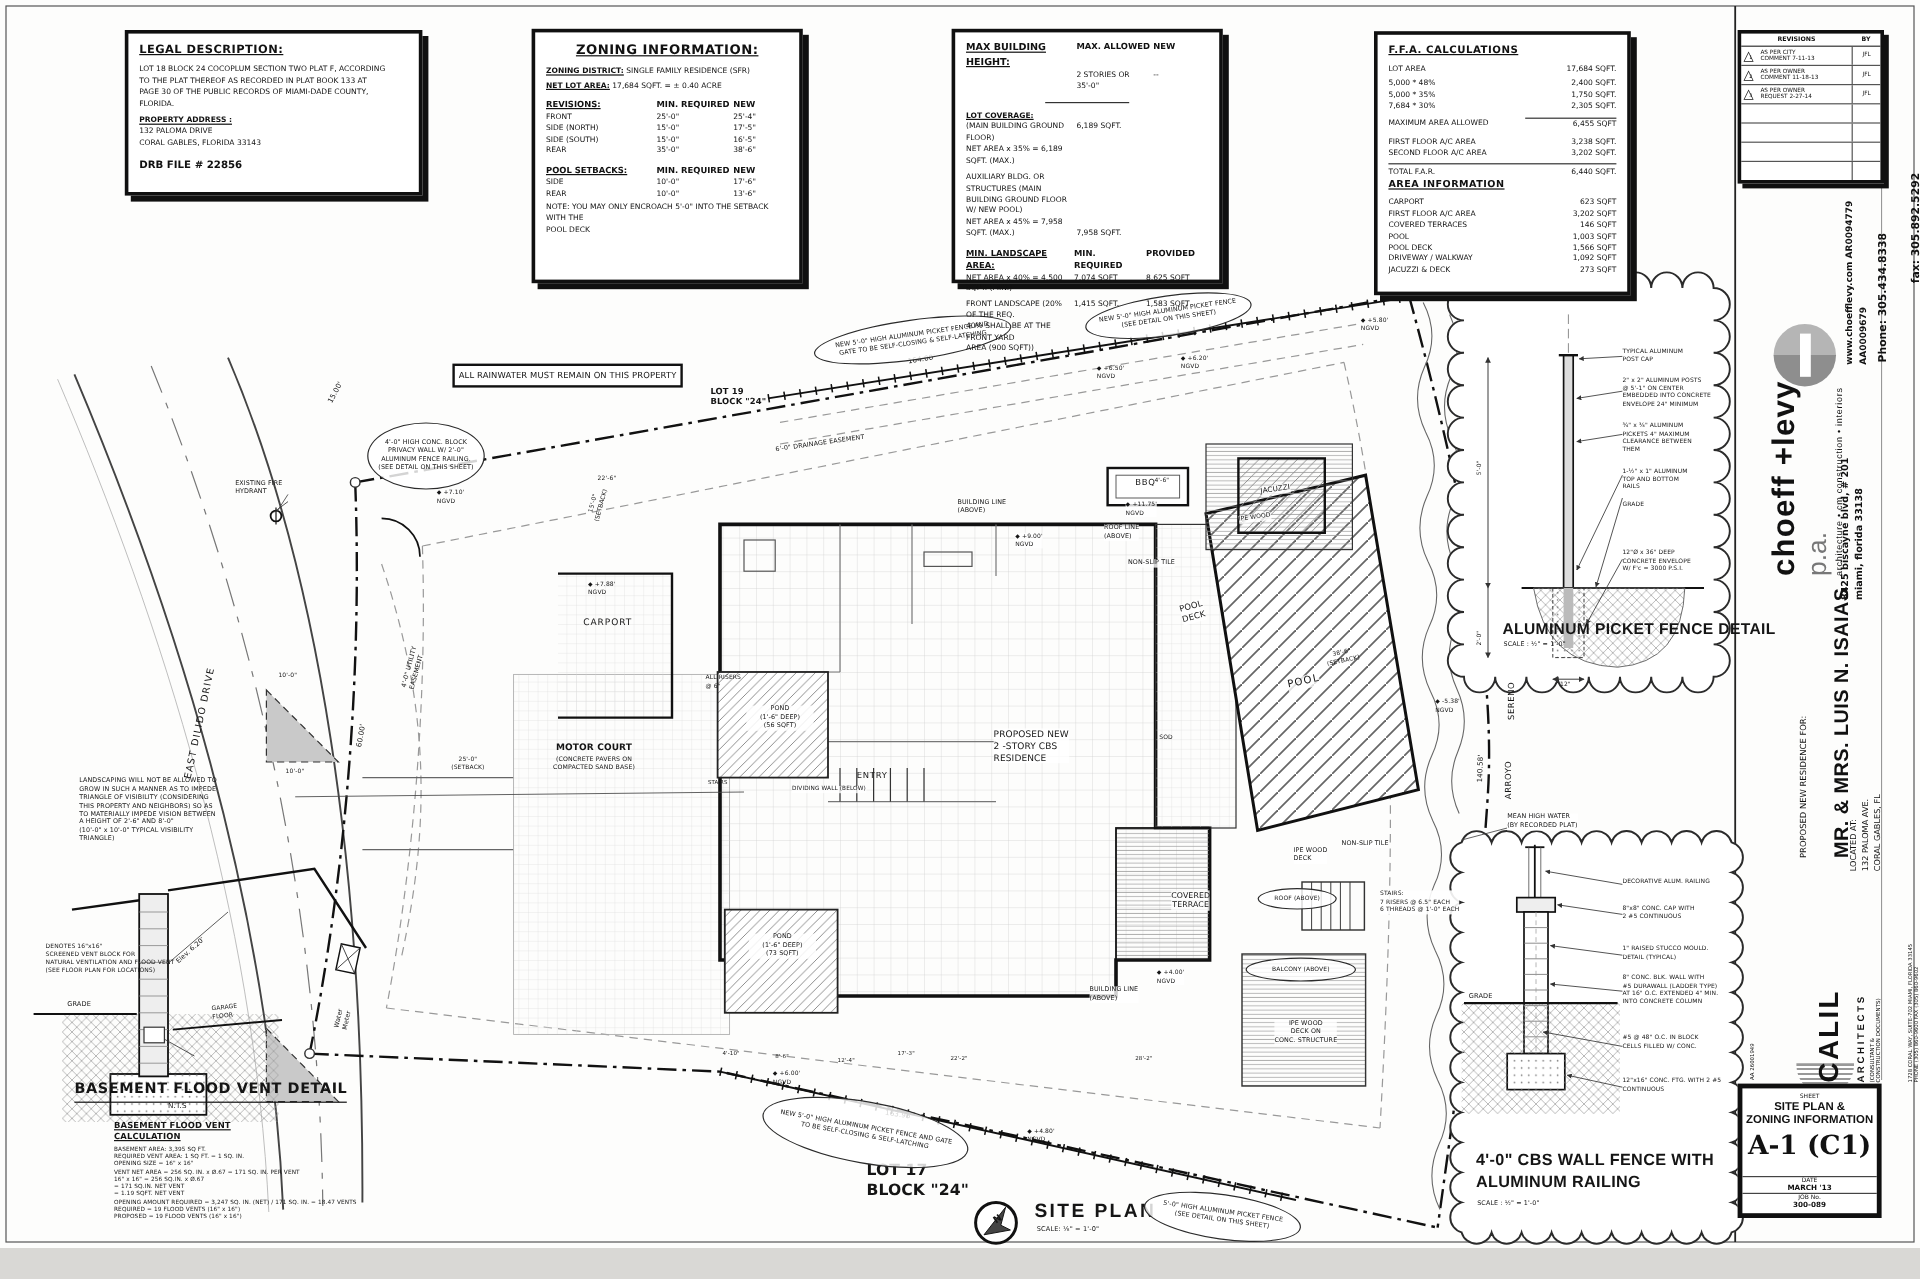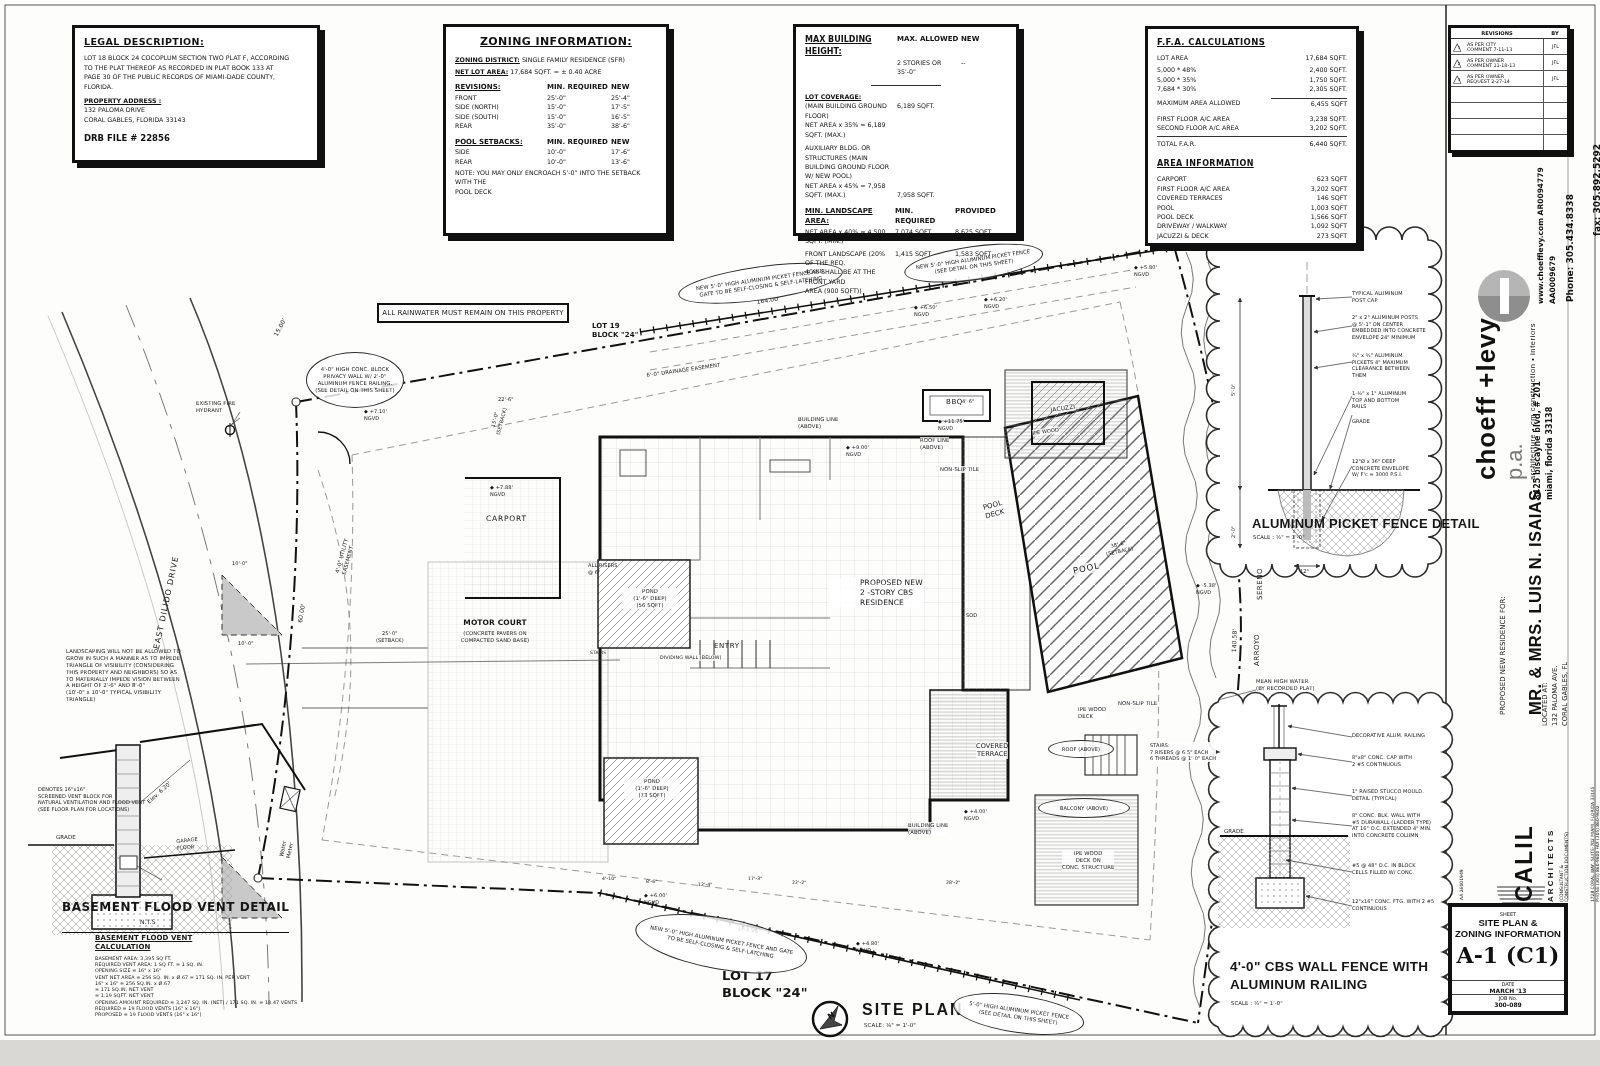--- a/index.html
+++ b/index.html
@@ -265,21 +265,21 @@
   </g>
 
   <g stroke="#444" stroke-width="0.7" fill="none">
     <line x1="246" y1="664" x2="620" y2="660" stroke-dasharray="none"></line>
     <line x1="1256" y1="690" x2="1218" y2="700"></line>
     <line x1="240" y1="412" x2="231" y2="426"></line>
   </g>
 </svg>
 
 
-<div class="nbox" style="left:72px;top:25px;width:224px;height:118px;">
+<div class="nbox" style="left:104px;top:25px;width:224px;height:118px;">
   <h3>LEGAL DESCRIPTION:</h3>
   <div class="L2" style="white-space:pre-line;">LOT 18 BLOCK 24 COCOPLUM SECTION TWO PLAT F, ACCORDING
 TO THE PLAT THEREOF AS RECORDED IN PLAT BOOK 133 AT
 PAGE 30 OF THE PUBLIC RECORDS OF  MIAMI-DADE COUNTY,
 FLORIDA.</div>
   <div class="u" style="margin-top:5px;">PROPERTY ADDRESS :</div>
   <div style="white-space:pre-line;">132 PALOMA DRIVE
 CORAL GABLES, FLORIDA 33143</div>
   <div style="margin-top:8px;font-size:8.5px;font-weight:bold;">DRB FILE # 22856</div>
 </div>
@@ -404,21 +404,21 @@
         <span class="v">3,238 SQFT.</span>
       </div>
   <div class="frow">
         <span>SECOND FLOOR A/C AREA</span>
         <span class="v">3,202 SQFT.</span>
       </div>
   <div class="frow hr" style="margin-top:3px;padding-top:2px;">
         <span>TOTAL F.A.R.</span>
         <span class="v">6,440 SQFT.</span>
       </div>
-  <h3 style="font-size:8px;margin-top:10px;">AREA INFORMATION</h3>
+  <h3 style="font-size:8px;">AREA INFORMATION</h3>
   <div class="frow">
         <span>CARPORT</span>
         <span class="v">623 SQFT</span>
       </div>
   <div class="frow">
         <span>FIRST FLOOR A/C AREA</span>
         <span class="v">3,202 SQFT</span>
       </div>
   <div class="frow">
         <span>COVERED TERRACES</span>
@@ -587,21 +587,21 @@
 (1'-6" DEEP)
 (56 SQFT)</div>
 <div class="L c" style="left:624px;top:778px;width:56px;font-size:5.3px;background:rgba(255,255,255,.85);">POND
 (1'-6" DEEP)
 (73 SQFT)</div>
 <div class="L" style="left:714px;top:642px;font-size:7px;letter-spacing:.6px;">ENTRY</div>
 <div class="L" style="left:590px;top:650px;font-size:4.5px;">STAIRS</div>
 <div class="L" style="left:660px;top:655px;font-size:4.8px;background:rgba(255,255,255,.8);">DIVIDING WALL (BELOW)</div>
 <div class="L" style="left:588px;top:562px;font-size:5px;">ALL RISERS
 @ 6"</div>
-<div class="L" style="left:828px;top:578px;font-size:7.5px;background:rgba(255,255,255,.8);padding-left:32px;">PROPOSED NEW
+<div class="L" style="left:828px;top:607px;font-size:7.5px;background:rgba(255,255,255,.8);">PROPOSED NEW
 2 -STORY CBS
 RESIDENCE</div>
 <div class="L c" style="left:982px;top:504px;font-size:7px;transform:rotate(-15deg);background:rgba(255,255,255,.8);">POOL
 DECK</div>
 <div class="L" style="left:1072px;top:566px;font-size:8.5px;letter-spacing:1px;transform:rotate(-12deg);background:rgba(255,255,255,.8);">POOL</div>
 <div class="L" style="left:1050px;top:406px;font-size:6px;transform:rotate(-8deg);background:rgba(255,255,255,.8);">JACUZZI</div>
 <div class="L" style="left:946px;top:398px;font-size:7px;letter-spacing:.6px;">BBQ</div>
 <div class="L" style="left:1032px;top:430px;font-size:5px;transform:rotate(-8deg);background:rgba(255,255,255,.8);">IPE WOOD</div>
 <div class="L" style="left:1078px;top:706px;font-size:5.3px;background:rgba(255,255,255,.8);">IPE WOOD
 DECK</div>
@@ -673,21 +673,21 @@
 NGVD</span></div>
 
 <div class="L" style="left:38px;top:786px;width:110px;font-size:5px;">DENOTES 16"x16"
 SCREENED VENT BLOCK FOR
 NATURAL VENTILATION AND FLOOD VENT
 (SEE FLOOR PLAN FOR LOCATIONS)</div>
 <div class="L" style="left:56px;top:834px;font-size:5.5px;">GRADE</div>
 <div class="L" style="left:176px;top:838px;font-size:5px;transform:rotate(-6deg);">GARAGE
 FLOOR</div>
 <div class="L" style="left:146px;top:800px;font-size:5.5px;transform:rotate(-42deg);">Elev. 6.20'</div>
-<div class="L b" style="left:62px;top:900px;font-size:12px;letter-spacing:.5px;border-bottom:1.5px solid #111;padding-bottom:16px;">BASEMENT FLOOD VENT DETAIL</div>
+<div class="L b" style="left:62px;top:900px;font-size:12px;letter-spacing:.5px;border-bottom:1.5px solid #111;padding-bottom:2px;">BASEMENT FLOOD VENT DETAIL</div>
 <div class="L c" style="left:140px;top:918px;font-size:6px;">N.T.S</div>
 <div class="L b" style="left:95px;top:934px;font-size:7px;text-decoration:underline;">BASEMENT FLOOD VENT
 CALCULATION</div>
 <div class="L" style="left:95px;top:956px;width:240px;font-size:4.8px;">BASEMENT AREA: 3,395 SQ FT.
 REQUIRED VENT AREA: 1 SQ FT. = 1 SQ. IN.
 OPENING SIZE = 16" x 16"
 VENT NET AREA = 256 SQ. IN. x Ø.67 = 171 SQ. IN. PER VENT
 16" x 16" = 256 SQ.IN. x Ø.67
       = 171 SQ.IN. NET VENT
       = 1.19 SQFT. NET VENT

